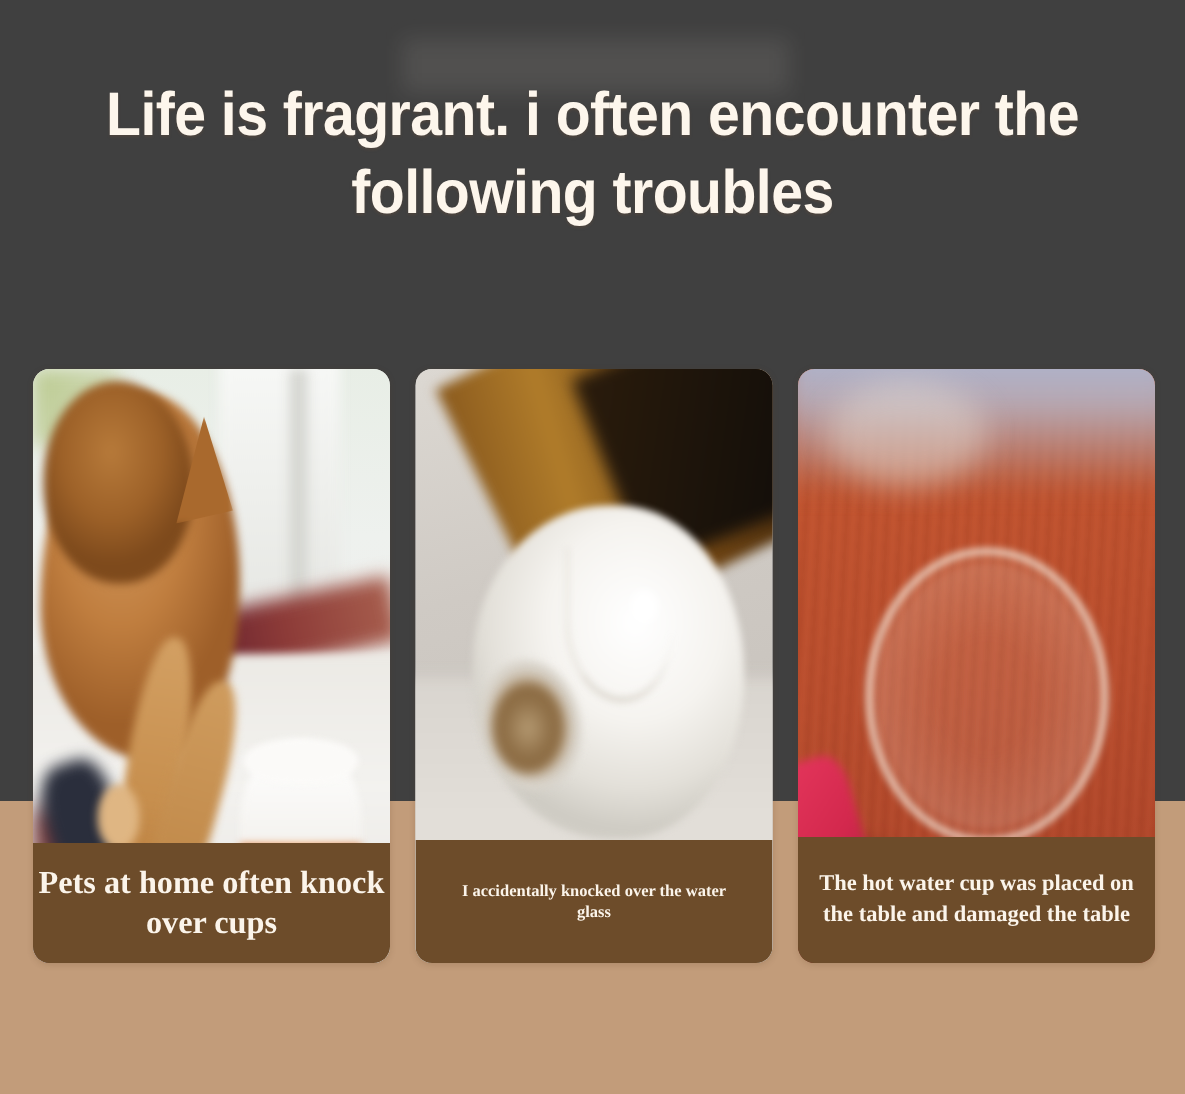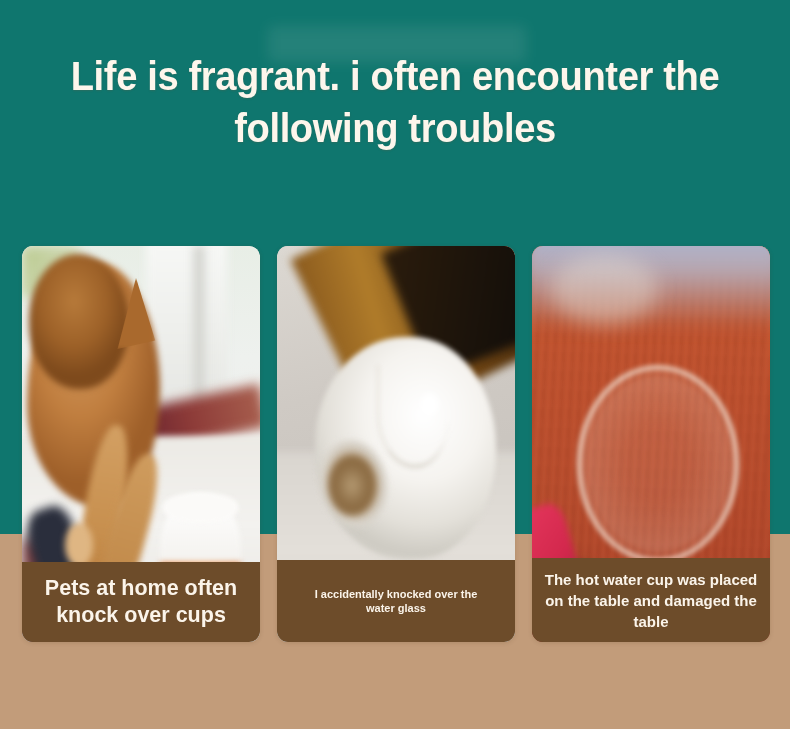--- a/index.html
+++ b/index.html
@@ -14,21 +14,21 @@
     background: #c29c7a;
     font-family: "Liberation Sans", sans-serif;
     position: relative;
   }
 
   
   .page {
     position: relative;
     width: 790px;
     height: 534px;
-    background: #0f766e;
+    background: #404040;
   }
 
   
   .headline-wash {
     position: absolute;
     left: 268px;
     top: 26px;
     width: 258px;
     height: 36px;
     background: rgba(255, 248, 236, 0.09);
@@ -86,21 +86,21 @@
 
   
   .photo > .layer { position: absolute; }
 
   .caption {
     position: relative;
     z-index: 5;
     background: #6d4c2a;
     color: #fbf4ea;
     text-align: center;
-    font-family: Liberation Sans, sans-serif;
+    font-family: Liberation Serif, serif;
     font-weight: bold;
     display: flex;
     align-items: center;
     justify-content: center;
   }
 
   .caption-1 { height: 80px; font-size: 21.5px; line-height: 27px; }
   .caption-2 { height: 82px; font-size: 11px; line-height: 14px; padding: 0 28px; }
   .caption-3 { height: 84px; font-size: 15px; line-height: 21px; padding: 0 10px; }
 

